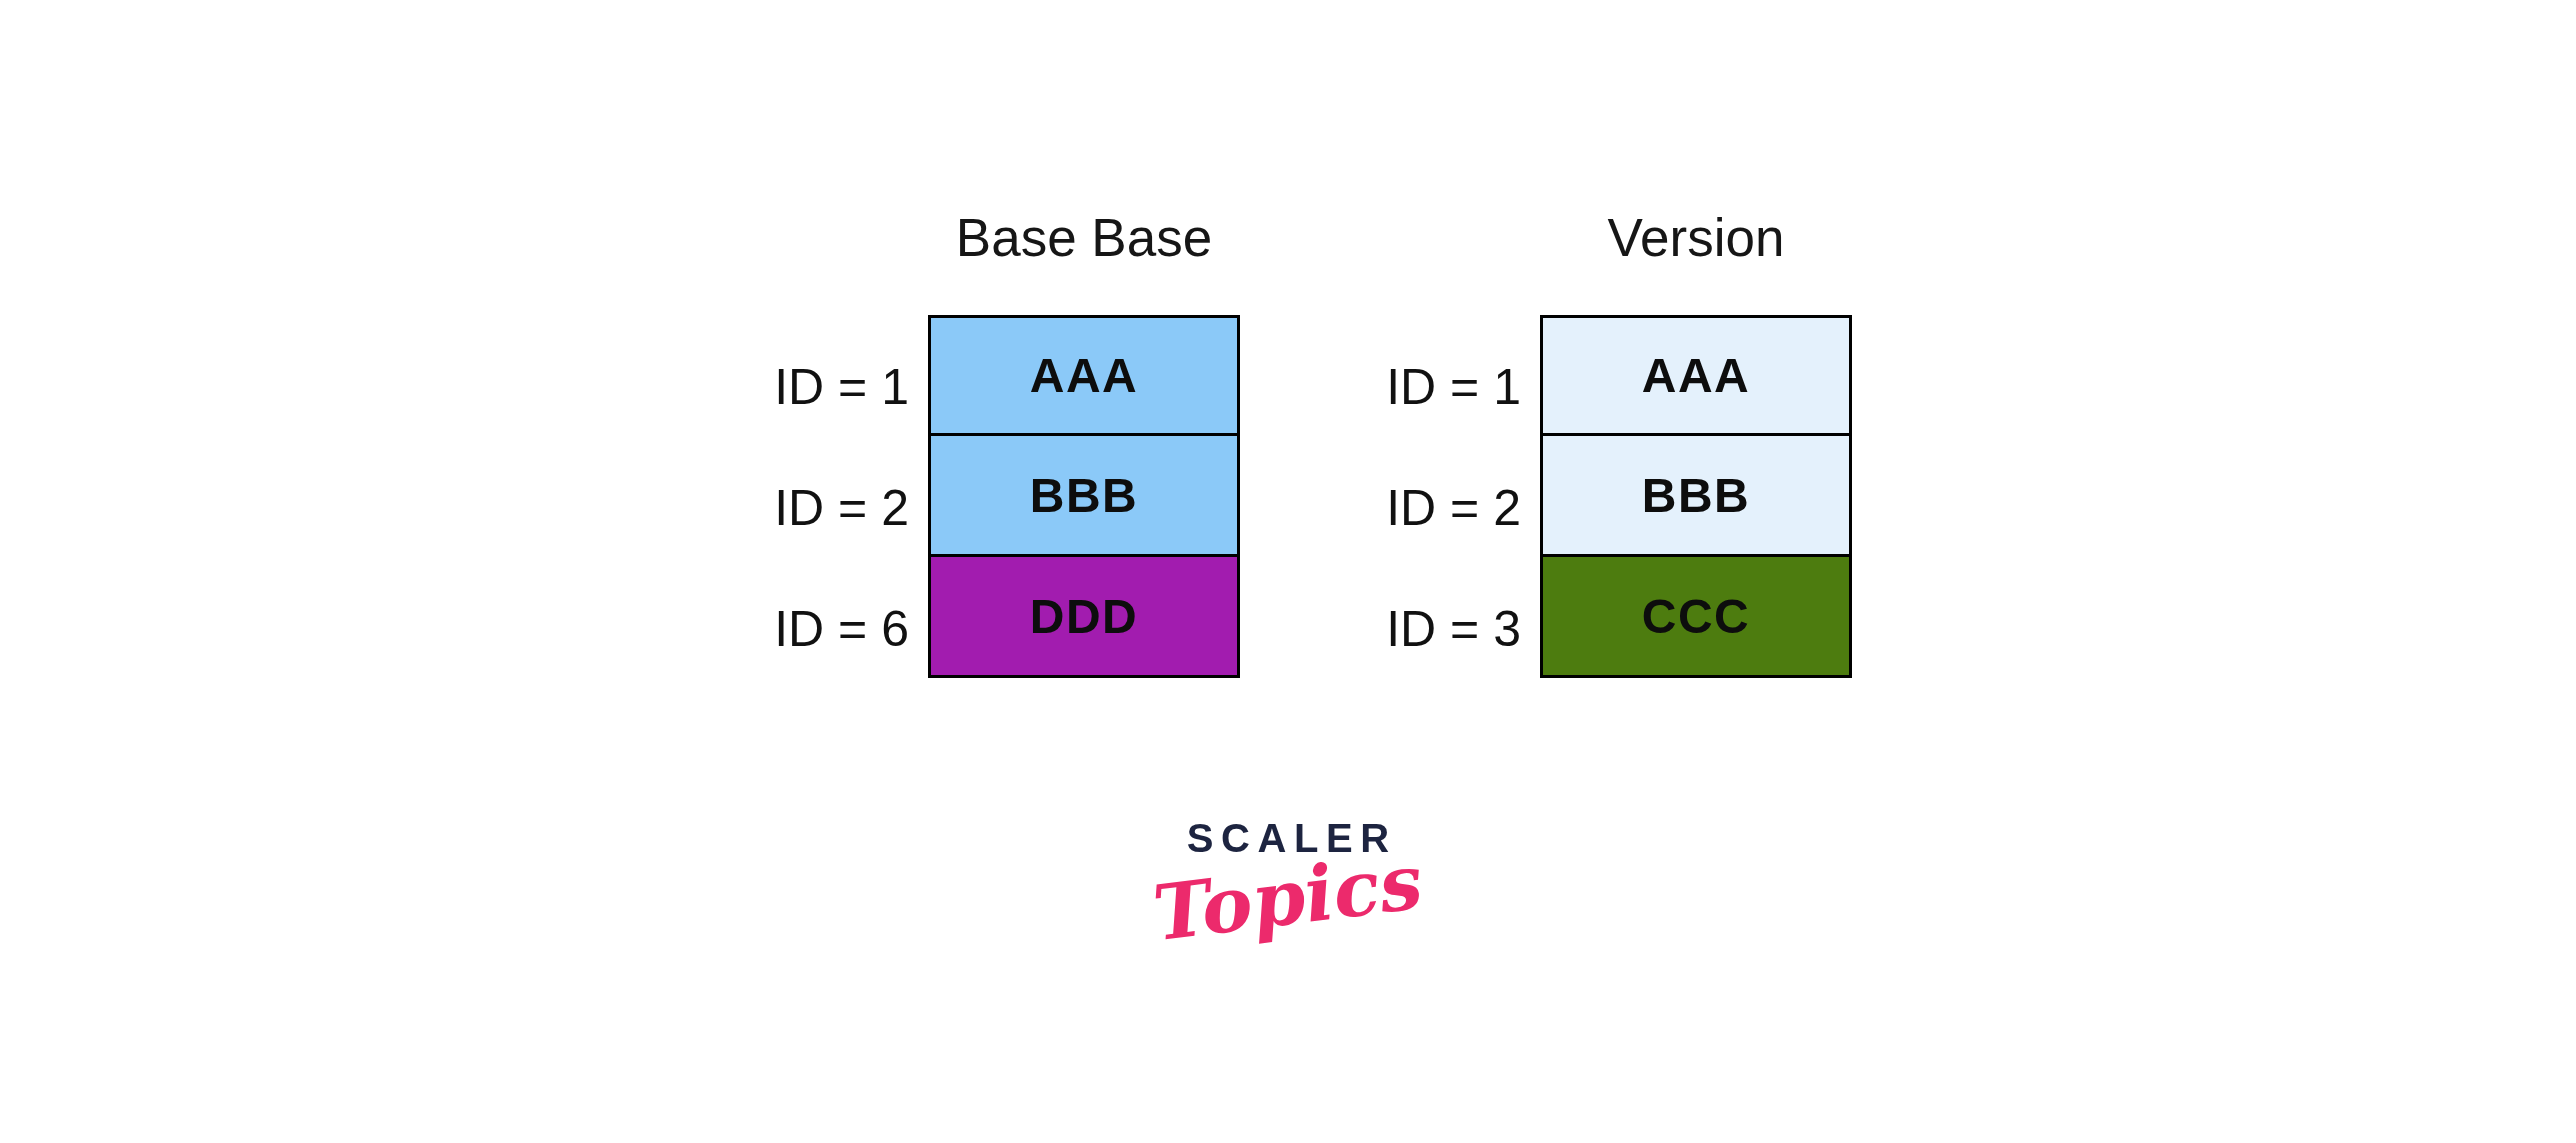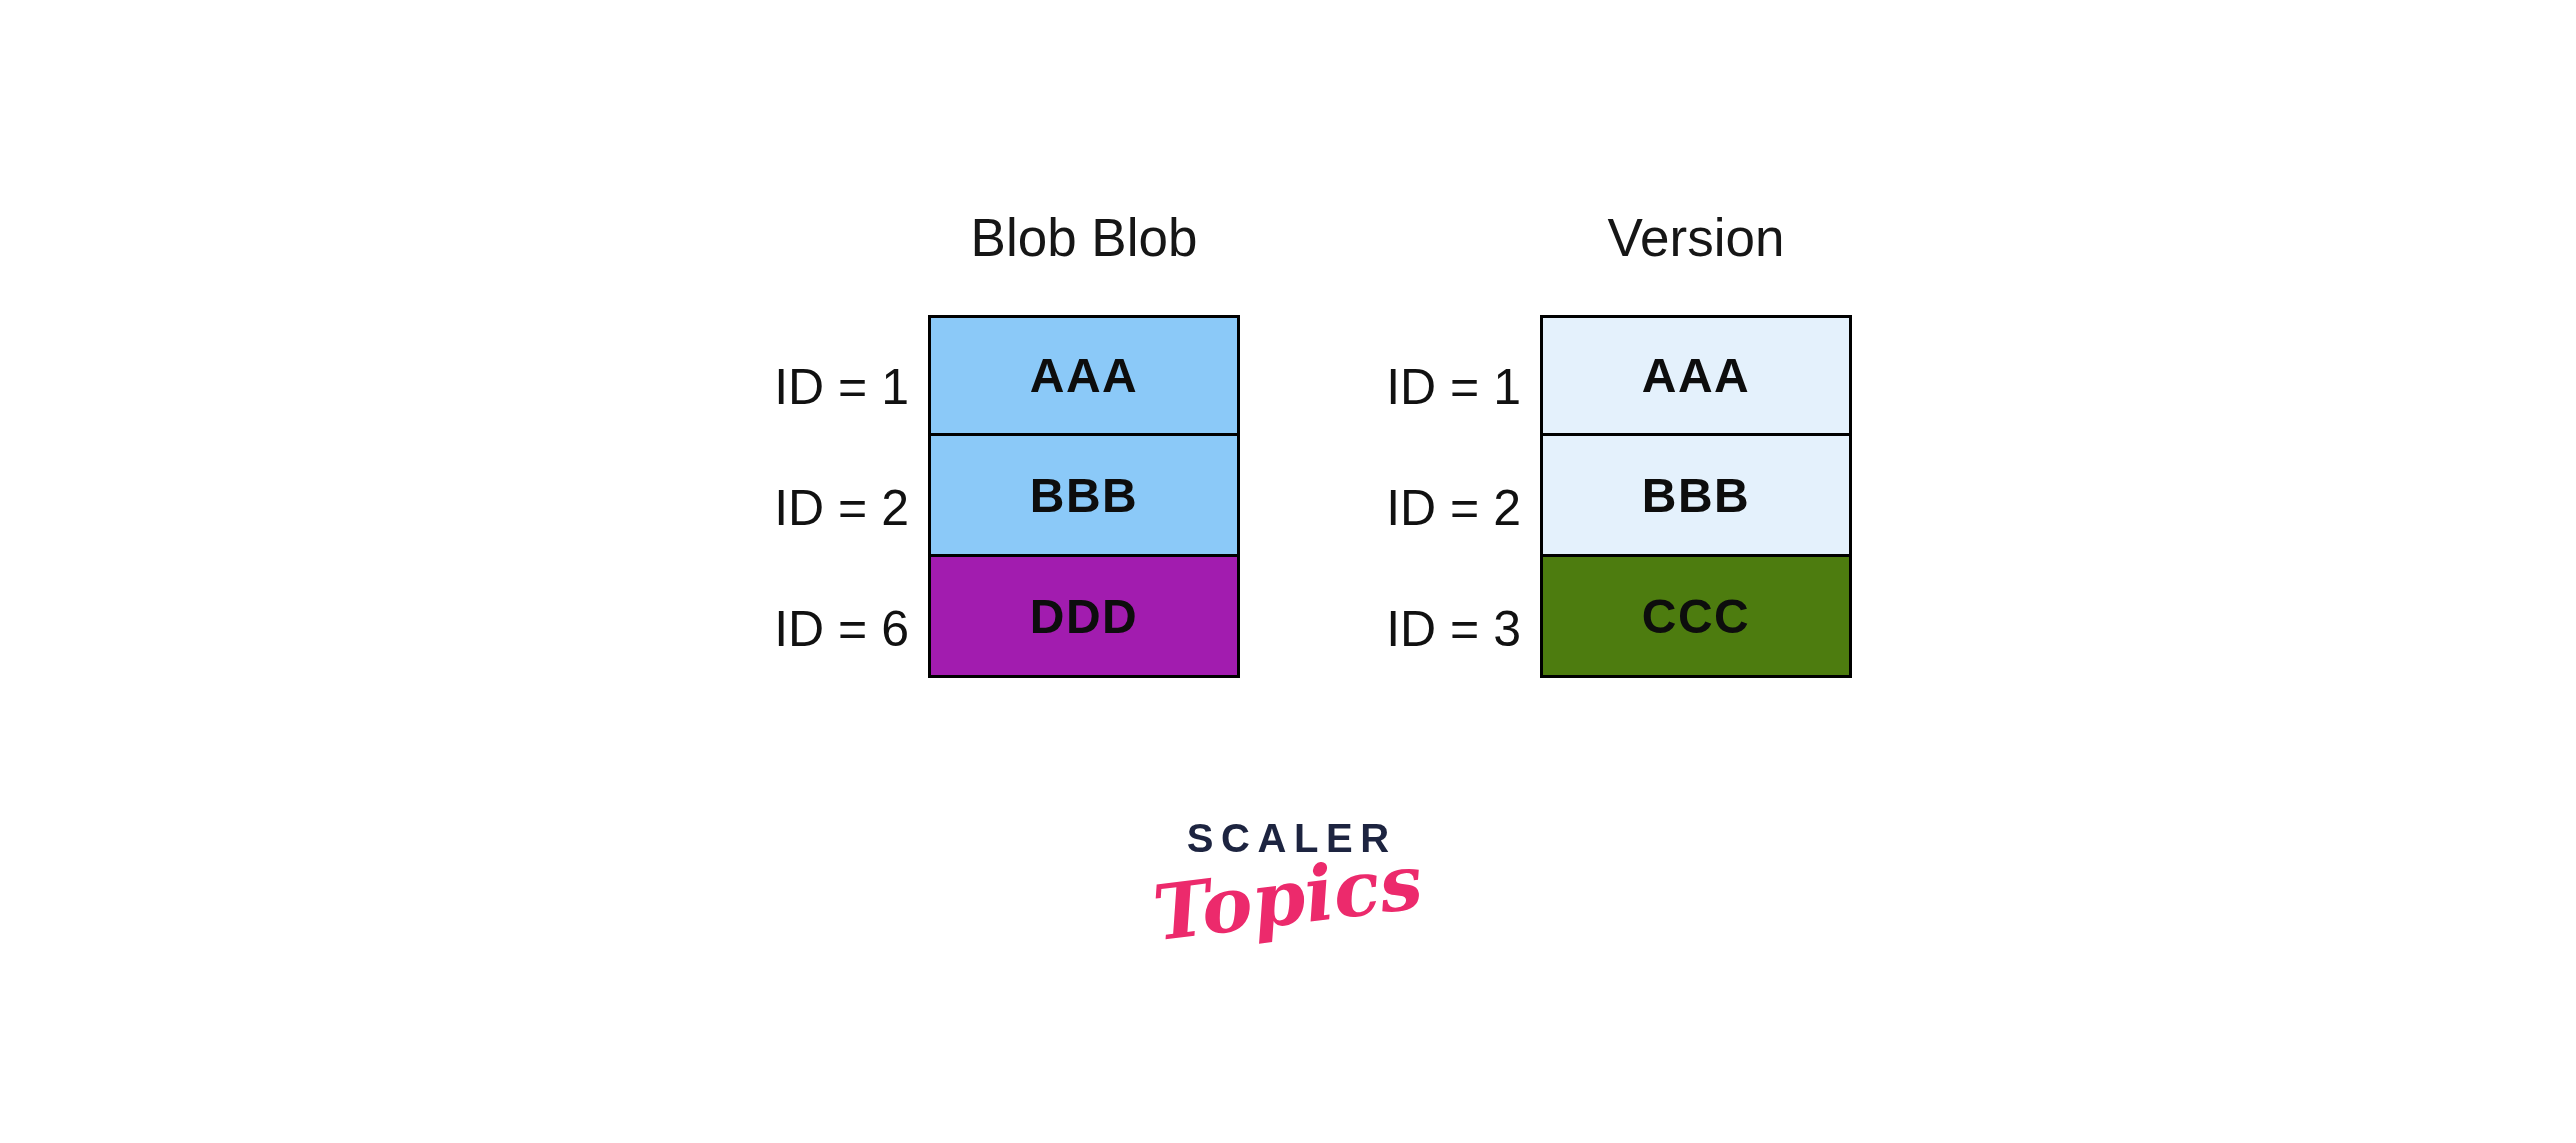--- a/index.html
+++ b/index.html
@@ -96,21 +96,21 @@
     transform: rotate(-7deg);
     white-space: nowrap;
   }
 </style>
 </head>
 <body style="background: rgb(255, 255, 255);">
 
 <div>
 
   <div class="group group-base">
-    <div class="table-title">Blob Blob</div>
+    <div class="table-title">Base Base</div>
     <div class="rows">
       <div class="row">
         <div class="id-label">ID = 1</div>
         <div class="cell" style="background-color: rgb(139, 201, 248);">AAA</div>
       </div>
       <div class="row">
         <div class="id-label">ID = 2</div>
         <div class="cell" style="background-color: rgb(139, 201, 248);">BBB</div>
       </div>
       <div class="row">

